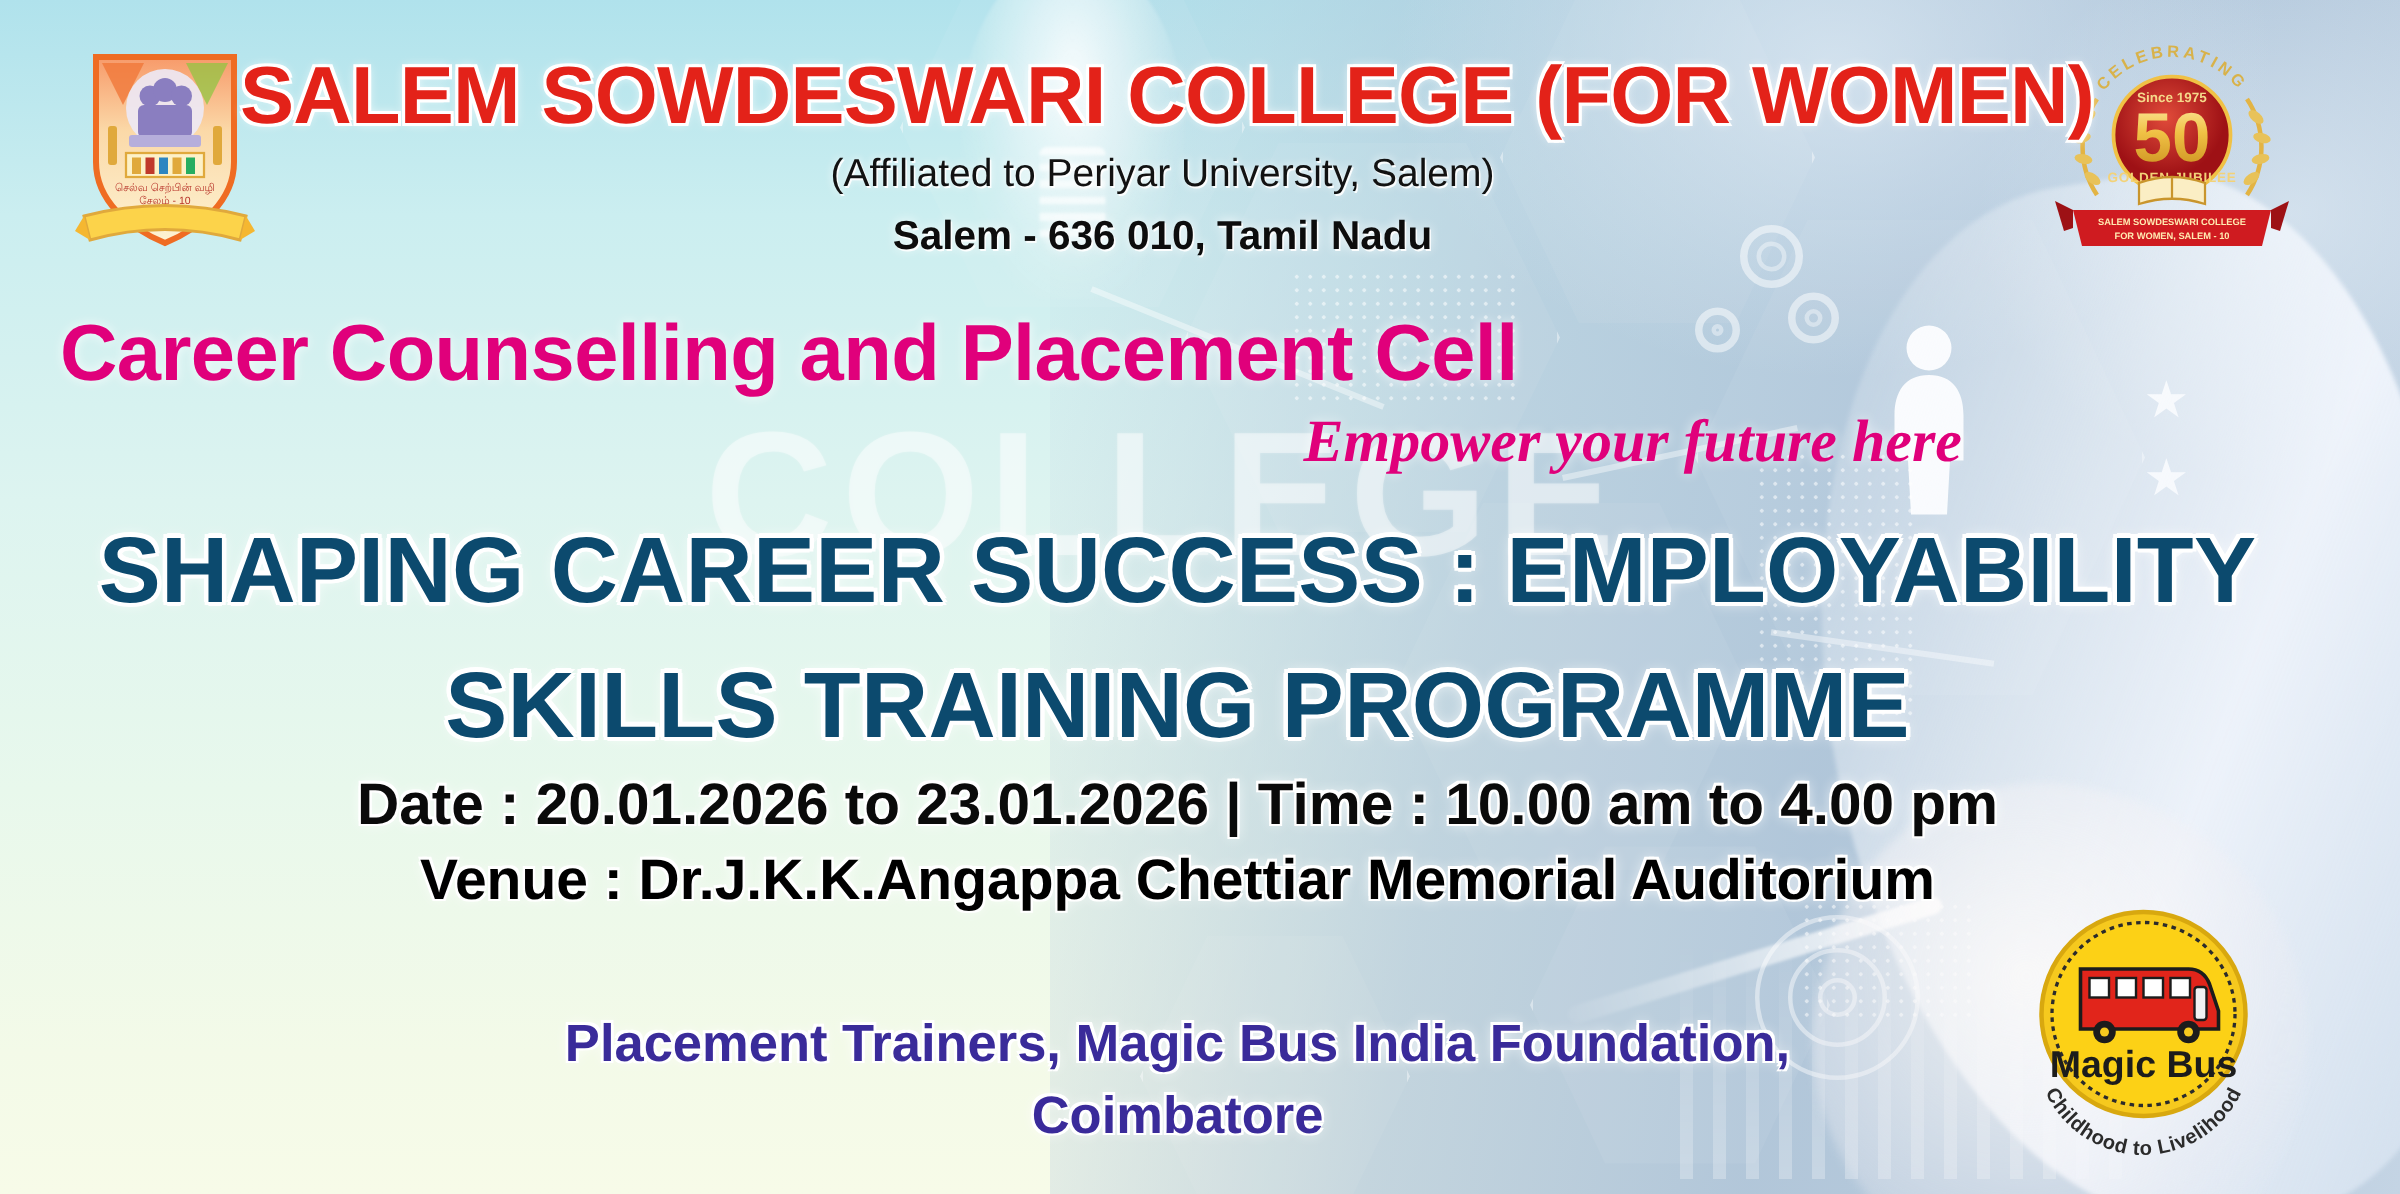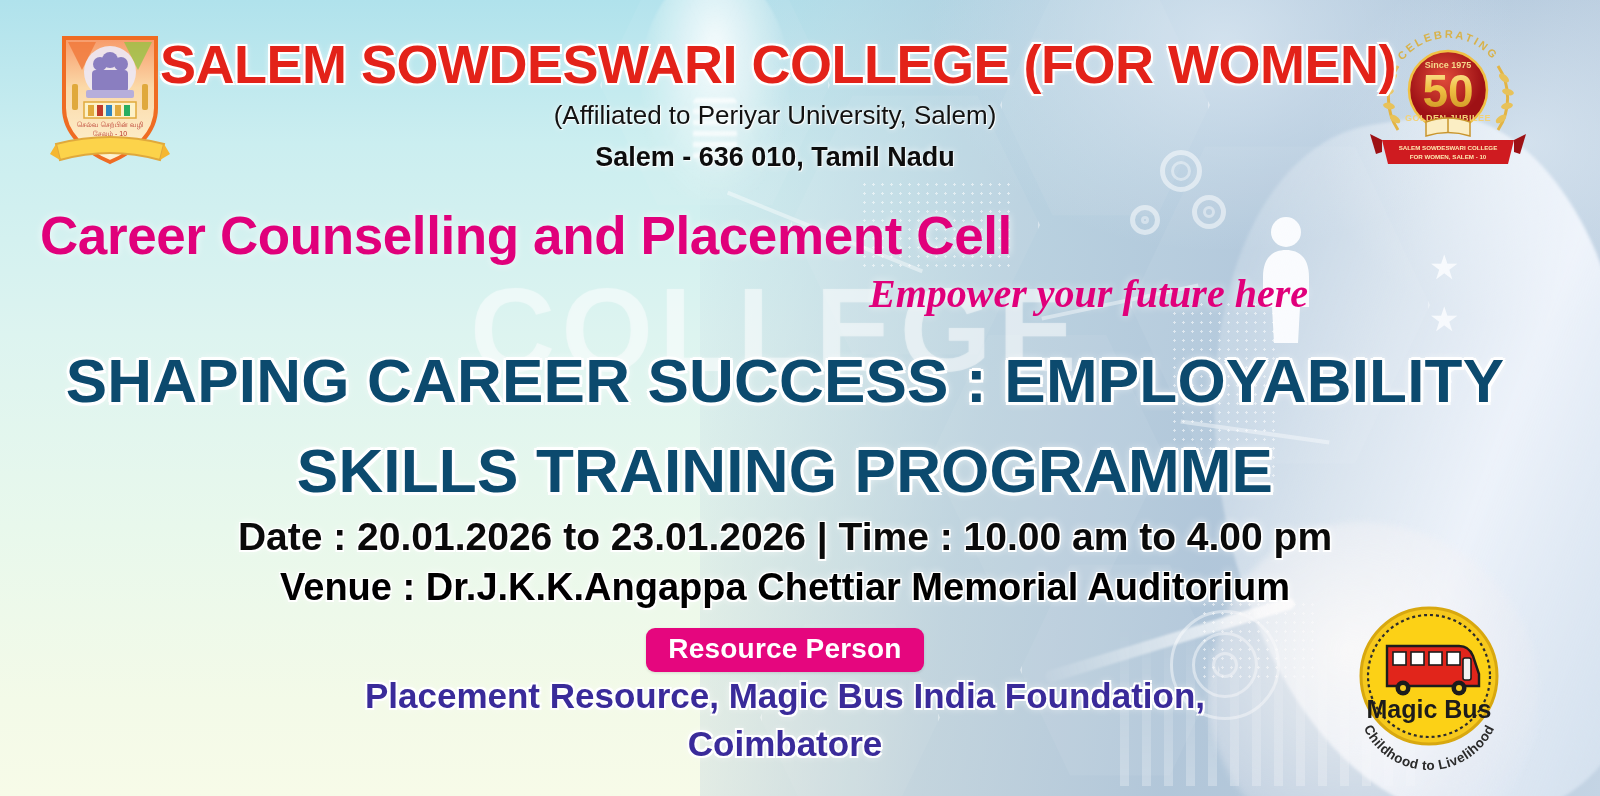--- a/index.html
+++ b/index.html
@@ -400,25 +400,22 @@
     <div class="tagline">Empower your future here</div>
 
     <div class="main-title">
       <div>SHAPING CAREER SUCCESS : EMPLOYABILITY</div>
       <div>SKILLS TRAINING PROGRAMME</div>
     </div>
 
     <div class="datetime">Date : 20.01.2026 to 23.01.2026  |  Time : 10.00 am to 4.00 pm</div>
     <div class="venue">Venue : Dr.J.K.K.Angappa Chettiar Memorial Auditorium</div>
 
-    <div class="rp-wrap">
-      <span class="rp-badge">Resource Person</span>
-    </div>
     <div class="rp-name">
-      <div>Placement Resource, Magic Bus India Foundation,</div>
+      <div>Placement Trainers, Magic Bus India Foundation,</div>
       <div>Coimbatore</div>
     </div>
 
     <svg class="magicbus" viewBox="0 0 172 170">
       <defs>
         <path id="arcBot" d="M 14 98 A 72 72 0 0 0 158 98"></path>
       </defs>
       <circle cx="86" cy="76" r="68" fill="#f6c91e" stroke="#d8a80f" stroke-width="3"></circle>
       <circle cx="86" cy="76" r="61" fill="#fcd116" stroke="#2b2b2b" stroke-width="2.2" stroke-dasharray="3 3"></circle>
 

